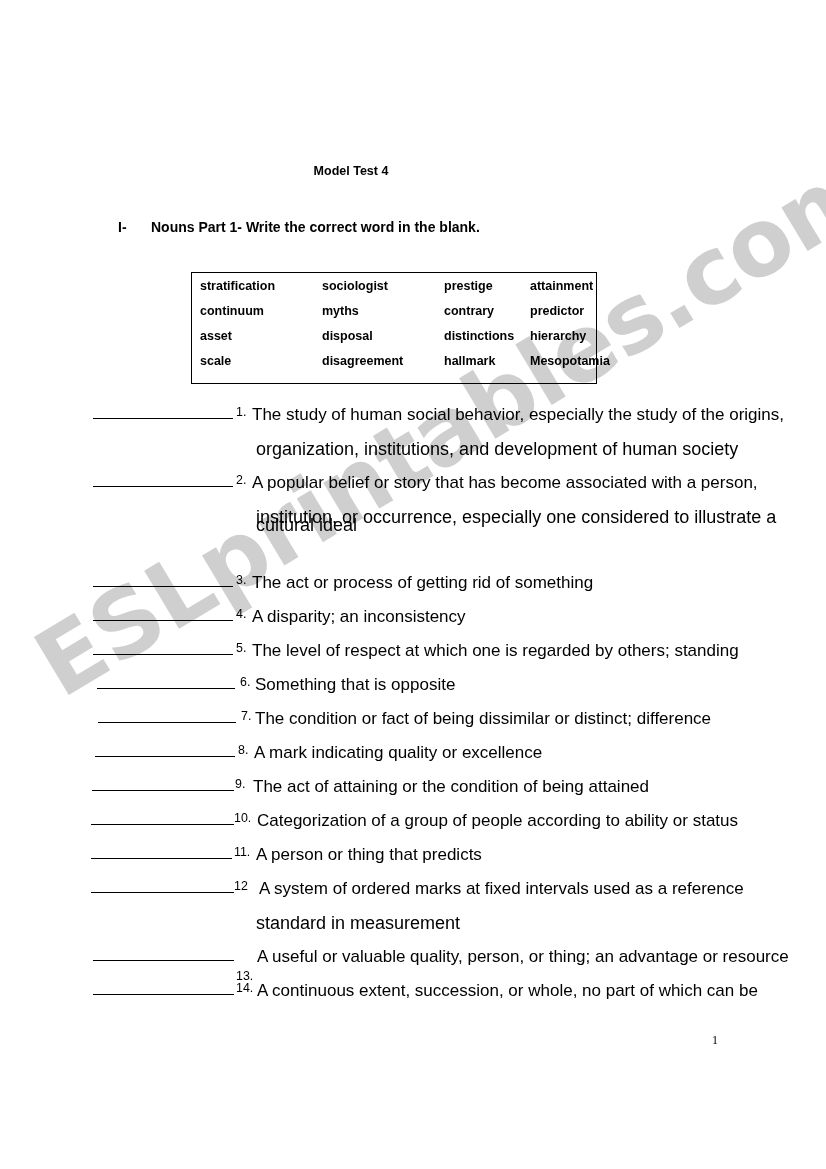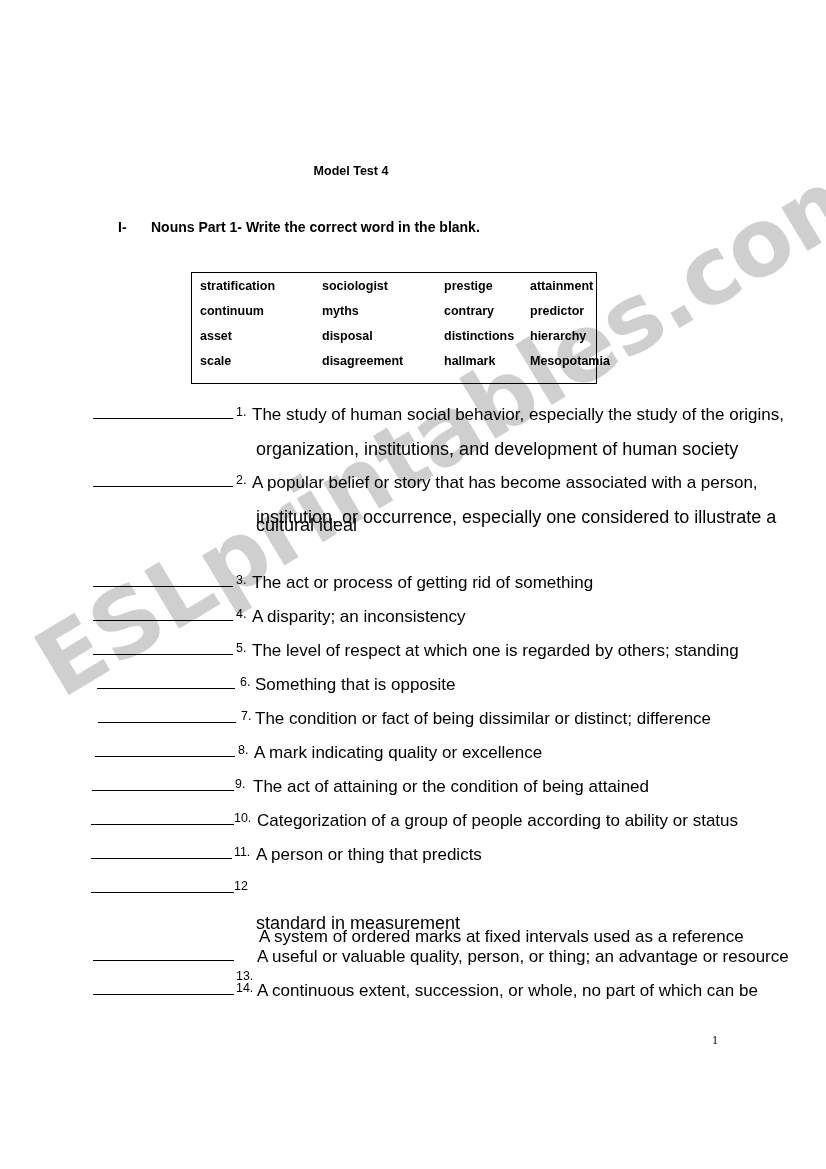--- a/index.html
+++ b/index.html
@@ -226,21 +226,21 @@
       <div class="qnum" style="left: 235px; top: 777px;">9.</div>
       <div class="qtext" style="left: 253px; top: 777px;">The act of attaining or the condition of being attained</div>
       <div class="blank-line" style="left: 91px; width: 143px; top: 811px;"></div>
       <div class="qnum" style="left: 234px; top: 811px;">10.</div>
       <div class="qtext" style="left: 257px; top: 811px;">Categorization of a group of people according to ability or status</div>
       <div class="blank-line" style="left: 91px; width: 141px; top: 845px;"></div>
       <div class="qnum" style="left: 234px; top: 845px;">11.</div>
       <div class="qtext" style="left: 256px; top: 845px;">A person or thing that predicts</div>
       <div class="blank-line" style="left: 91px; width: 143px; top: 879px;"></div>
       <div class="qnum" style="left: 234px; top: 879px;">12</div>
-      <div class="qtext" style="left: 259px; top: 879px; margin-top: 48px;">A system of ordered marks at fixed intervals used as a reference</div>
+      <div class="qtext" style="left: 259px; top: 879px;">A system of ordered marks at fixed intervals used as a reference</div>
       <div class="qcont" style="left: 256px; top: 913px;">standard in measurement</div>
       <div class="blank-line" style="left: 93px; width: 141px; top: 947px;"></div>
       <div class="qnum" style="left: 236px; top: 947px; margin-top: 22px;">13.</div>
       <div class="qtext" style="left: 257px; top: 947px;">A useful or valuable quality, person, or thing; an advantage or resource</div>
       <div class="blank-line" style="left: 93px; width: 141px; top: 981px;"></div>
       <div class="qnum" style="left: 236px; top: 981px;">14.</div>
       <div class="qtext" style="left: 257px; top: 981px;">A continuous extent, succession, or whole, no part of which can be</div>
     </div>
 
   <div class="page-number">1</div>

